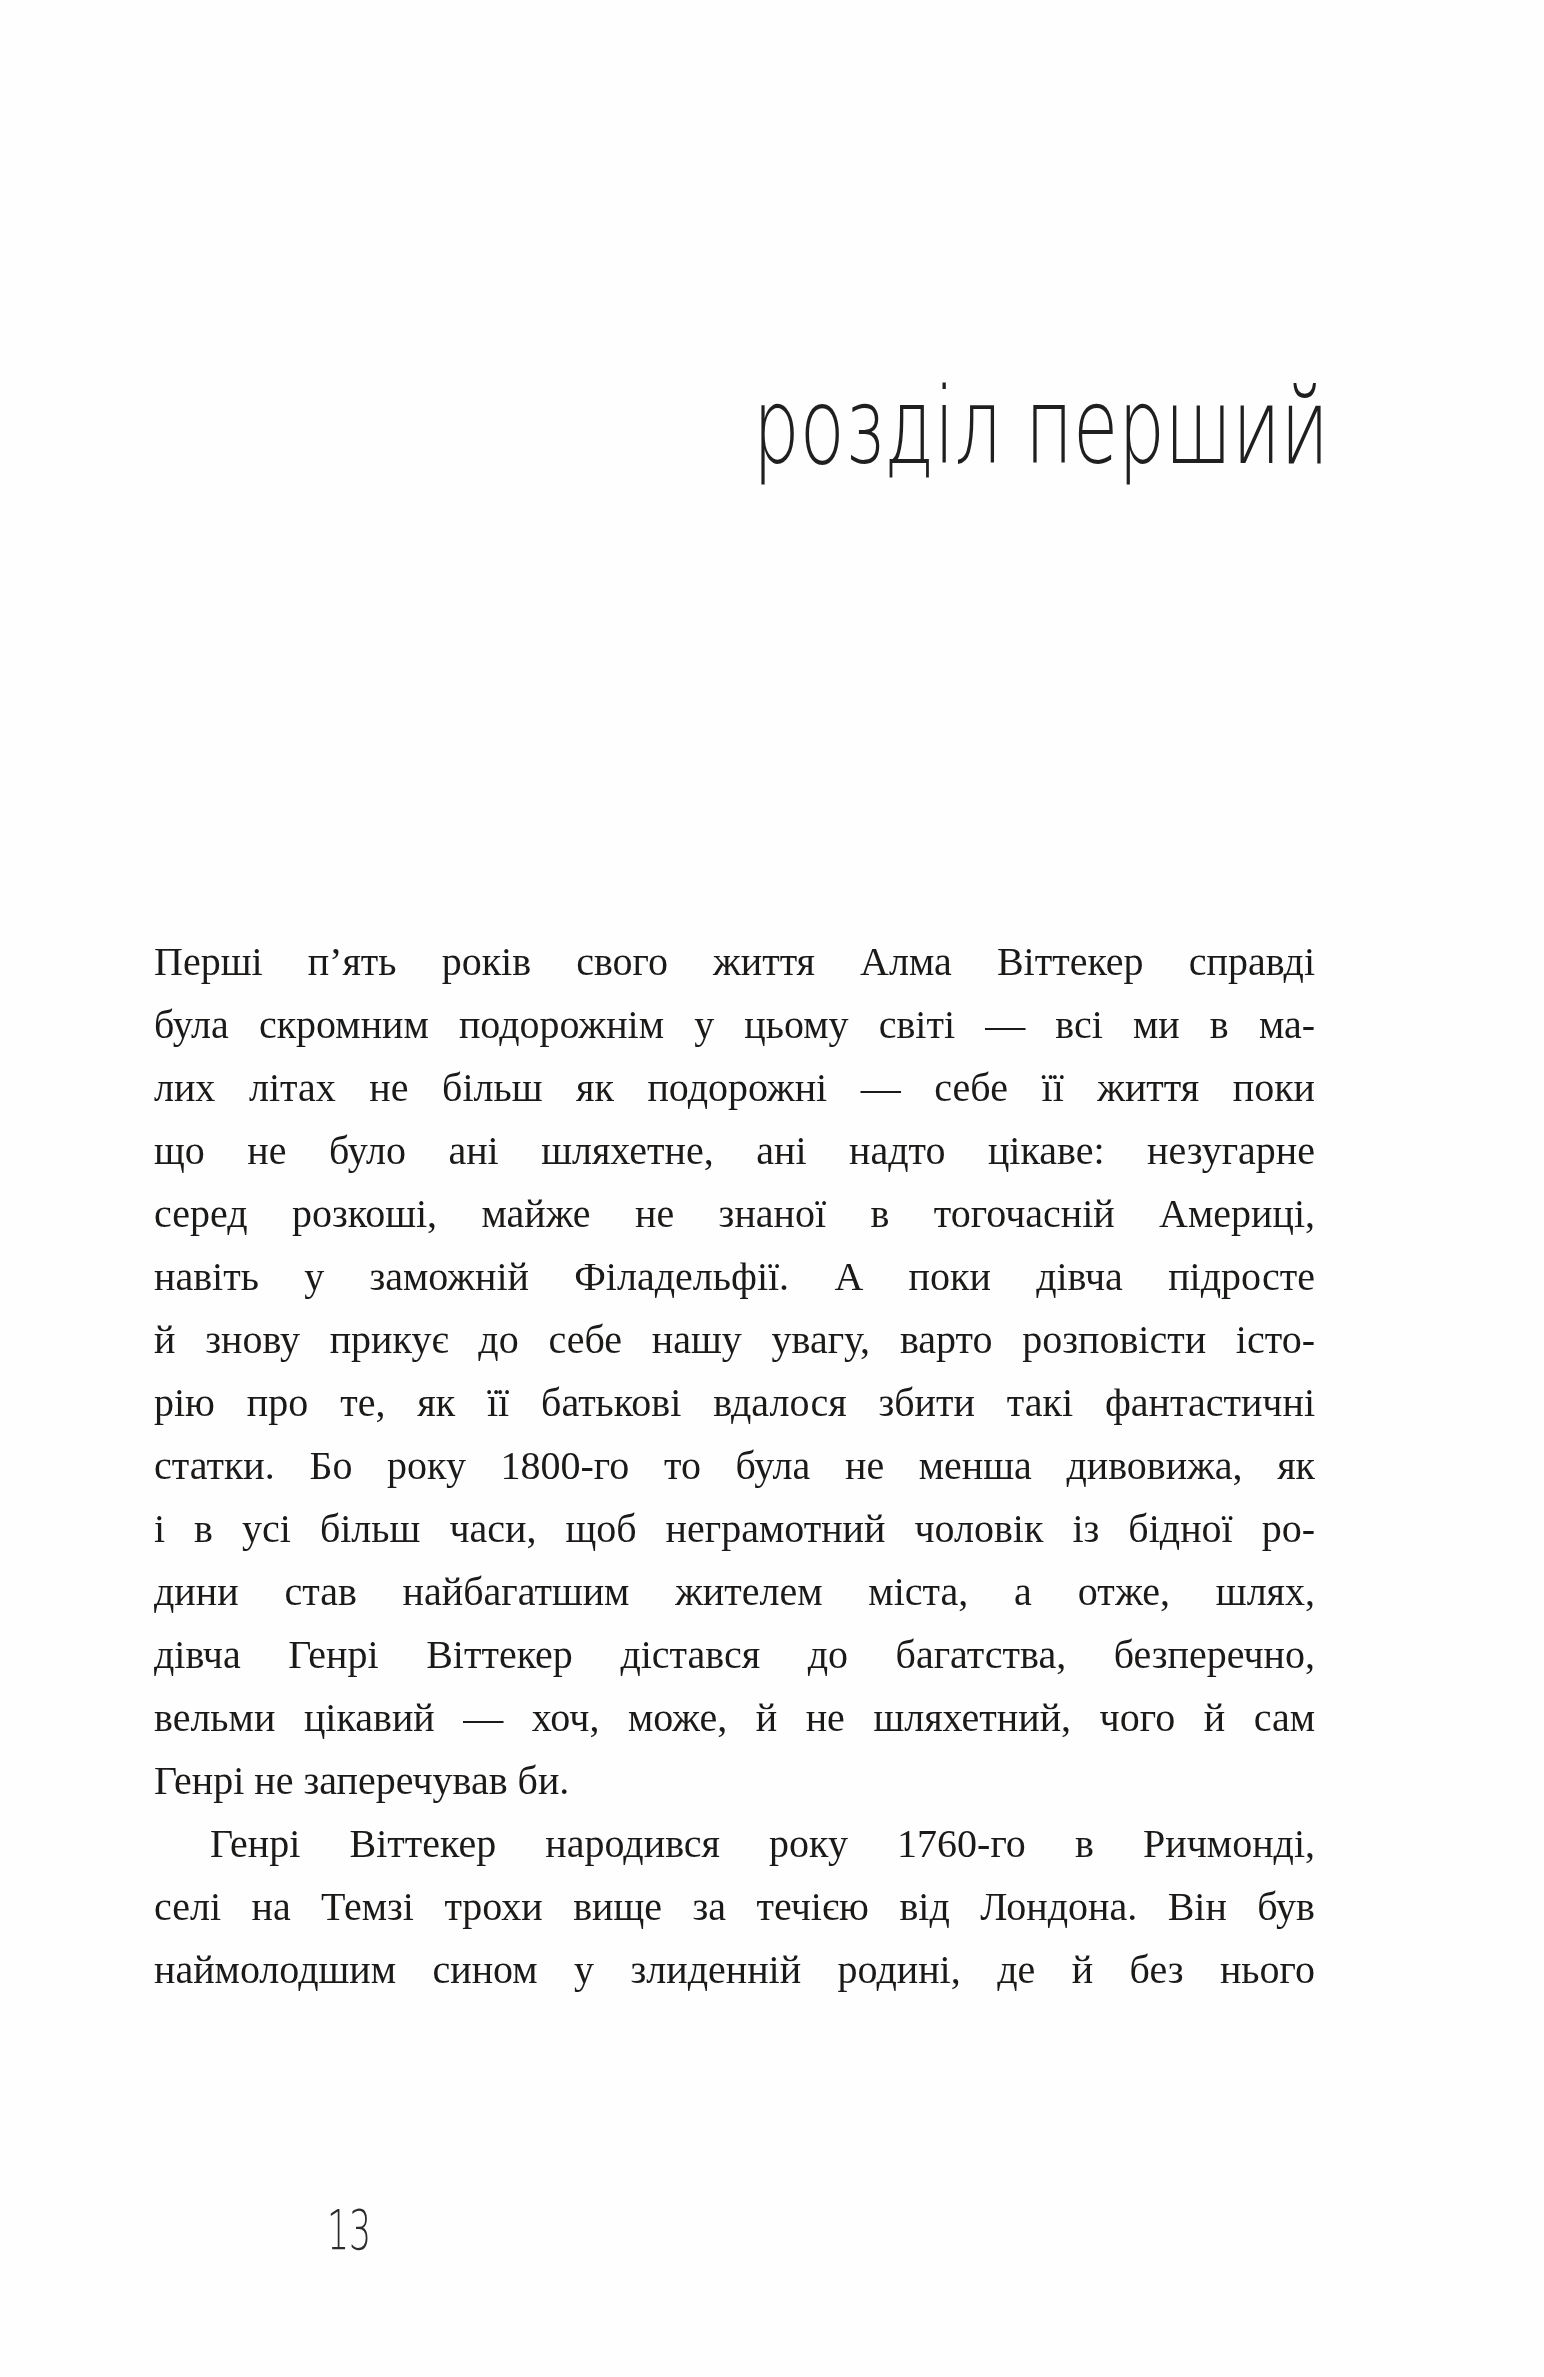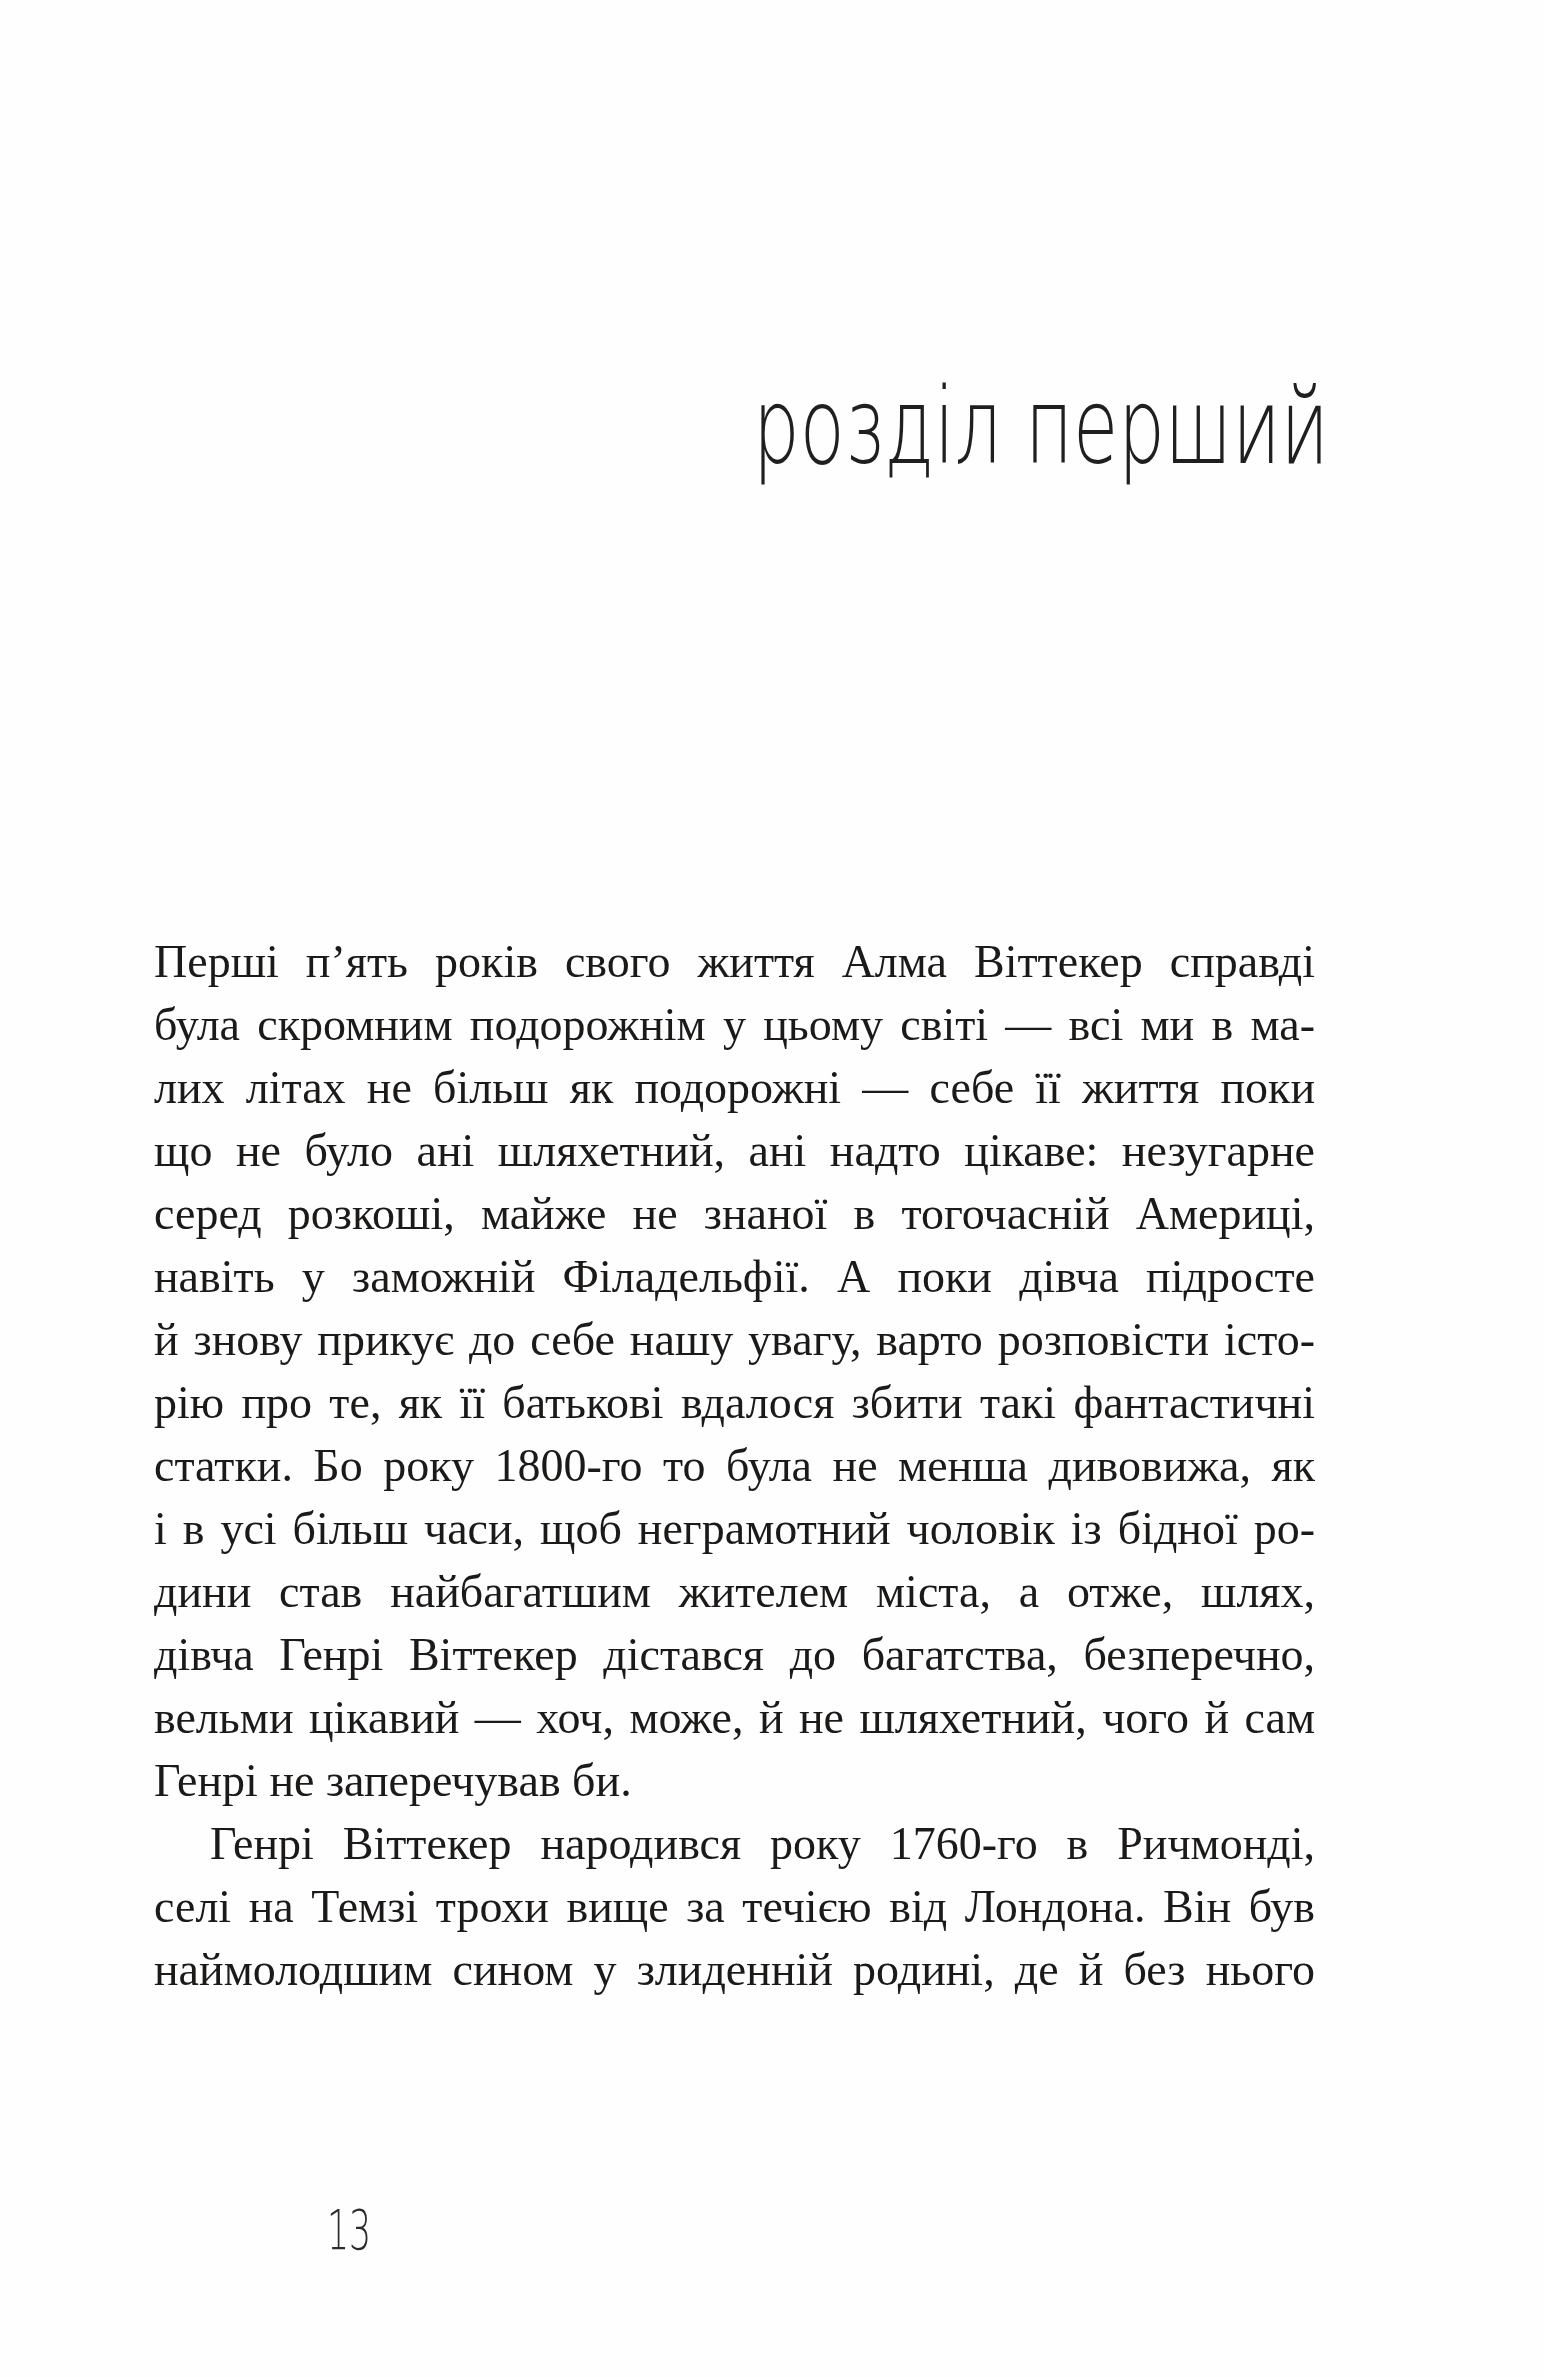--- a/index.html
+++ b/index.html
@@ -28,21 +28,21 @@
     white-space: nowrap;
     transform: scaleX(0.70);
     transform-origin: left top;
   }
   .body-text {
     position: absolute;
     left: 154px;
     top: 930px;
     width: 1161px;
     font-family: "Liberation Serif", serif;
-    font-size: 46px;
+    font-size: 40px;
     line-height: 63px;
     color: var(--text, #1c1a19);
   }
   .line {
     height: 63px;
     overflow: hidden;
     text-align: justify;
     text-align-last: justify;
   }
   .line.last {
@@ -68,21 +68,21 @@
 <body>
 
 <div class="page">
 
   <h1 class="chapter-heading">розділ перший</h1>
 
   <div class="body-text">
     <div class="line">Перші п’ять років свого життя Алма Віттекер справді</div>
     <div class="line">була скромним подорожнім у цьому світі — всі ми в ма-</div>
     <div class="line">лих літах не більш як подорожні — себе її життя поки</div>
-    <div class="line">що не було ані шляхетний, ані надто цікаве: незугарне</div>
+    <div class="line">що не було ані шляхетне, ані надто цікаве: незугарне</div>
     <div class="line">серед розкоші, майже не знаної в тогочасній Америці,</div>
     <div class="line">навіть у заможній Філадельфії. А поки дівча підросте</div>
     <div class="line">й знову прикує до себе нашу увагу, варто розповісти істо-</div>
     <div class="line">рію про те, як її батькові вдалося збити такі фантастичні</div>
     <div class="line">статки. Бо року 1800-го то була не менша дивовижа, як</div>
     <div class="line">і в усі більш часи, щоб неграмотний чоловік із бідної ро-</div>
     <div class="line">дини став найбагатшим жителем міста, а отже, шлях,</div>
     <div class="line">дівча Генрі Віттекер дістався до багатства, безперечно,</div>
     <div class="line">вельми цікавий — хоч, може, й не шляхетний, чого й сам</div>
     <div class="line last">Генрі не заперечував би.</div>

